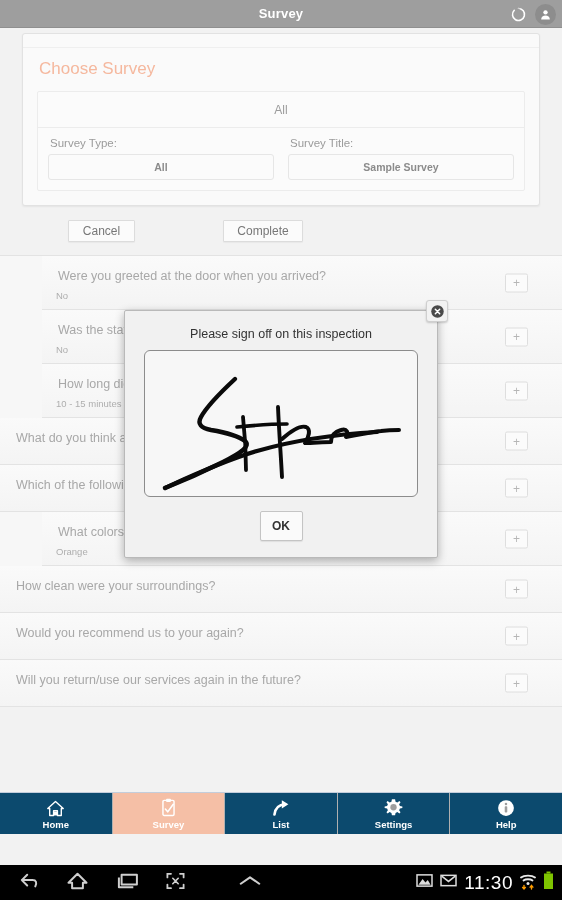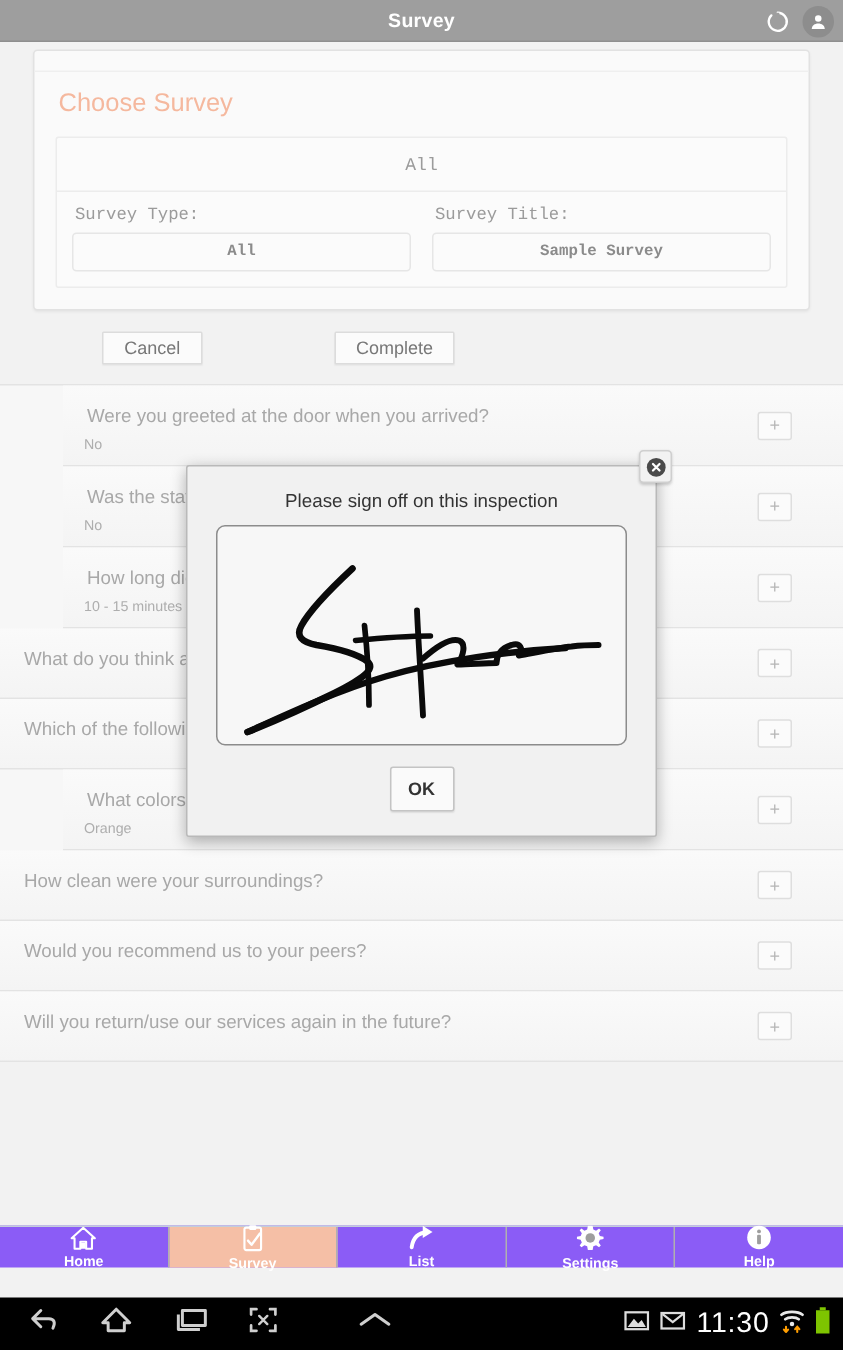--- a/index.html
+++ b/index.html
@@ -45,21 +45,21 @@
     border-radius: 3px;
     box-shadow: 0 1px 2px rgba(0,0,0,.06);
     padding: 0 0 14px 0;
   }
   .card-top-rule { height: 14px; border-bottom: 1px solid #efefef; }
   .card-heading {
     color: #f5b89e; font-size: 17px; padding: 11px 16px 12px 16px;
     font-weight: normal;
   }
   .picker-box {
-    margin: 0 14px; border: 1px solid #ececec; background: #fbfbfb; border-radius: 2px; font-family: Liberation Mono, monospace;
+    margin: 0 14px; border: 1px solid #ececec; background: #fbfbfb; border-radius: 2px;
   }
   .picker-all {
     text-align: center; color: #9b9b9b; font-size: 12px;
     padding: 11px 0 10px; border-bottom: 1px solid #ececec;
   }
   .picker-fields { display: flex; padding: 8px 10px 10px 10px; gap: 14px; }
   .field { flex: 1; }
   .field-label { color: #9b9b9b; font-size: 11.5px; padding: 1px 2px 5px 2px; }
   .field-value {
     border: 1px solid #e6e6e6; background: #fbfbfb; border-radius: 3px;
@@ -113,22 +113,22 @@
   }
   .close-btn {
     position: absolute; right: -11px; top: -11px; width: 22px; height: 22px;
     background: #f2f2f2; border: 1px solid #cfcfcf; border-radius: 3px;
     display: flex; align-items: center; justify-content: center;
     box-shadow: 0 1px 2px rgba(0,0,0,.18);
   }
 
   
   .tabbar {
-    position: absolute; top: 817px; left: 0; width: 562px; height: 28px;
-    display: flex; background: #8b5cf6; border-top: 1px solid #c3cddb;
+    position: absolute; top: 792px; left: 0; width: 562px; height: 42px;
+    display: flex; background: #0c4a6e; border-top: 1px solid #c3cddb;
   }
   .tab {
     flex: 1; position: relative; display: flex; flex-direction: column;
     align-items: center; justify-content: center; gap: 2px;
     border-right: 1px solid #b0b0b0;
   }
   .tab:last-child { border-right: none; }
   .tab.active { background: #f5bfa6; }
   .tab-label { color: #ffffff; font-size: 9.5px; font-weight: bold; }
   .tab-icon { height: 19px; display: flex; align-items: flex-end; }
@@ -227,21 +227,21 @@
         <div class="qans">Orange</div>
         <div class="plus">+</div>
       </div>
 
       <div class="qrow">
         <div class="qtext">How clean were your surroundings?</div>
         <div class="plus">+</div>
       </div>
 
       <div class="qrow">
-        <div class="qtext">Would you recommend us to your peers?</div>
+        <div class="qtext">Would you recommend us to your again?</div>
         <div class="plus">+</div>
       </div>
 
       <div class="qrow">
         <div class="qtext">Will you return/use our services again in the future?</div>
         <div class="plus">+</div>
       </div>
 
       <div class="list-tail"></div>
     </div>

